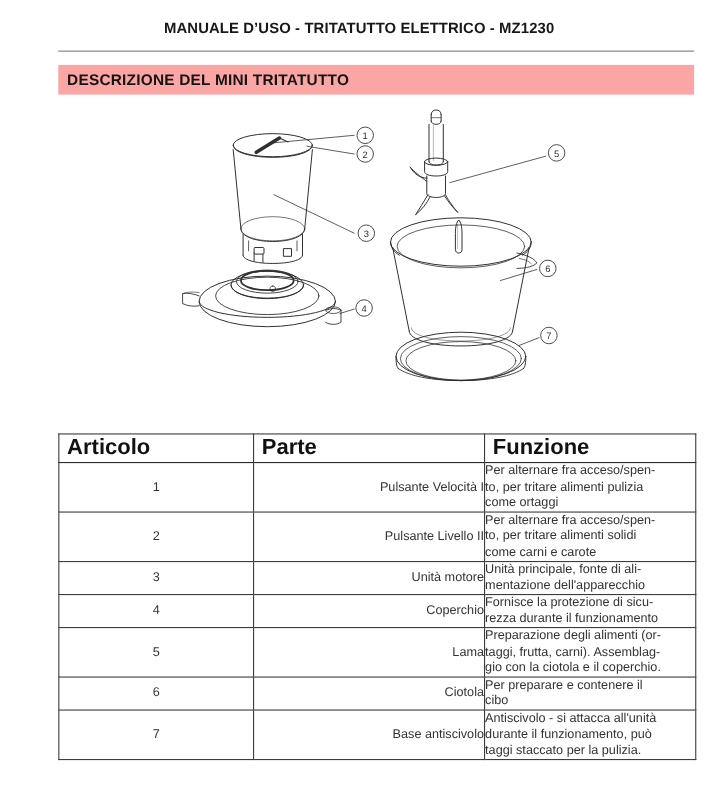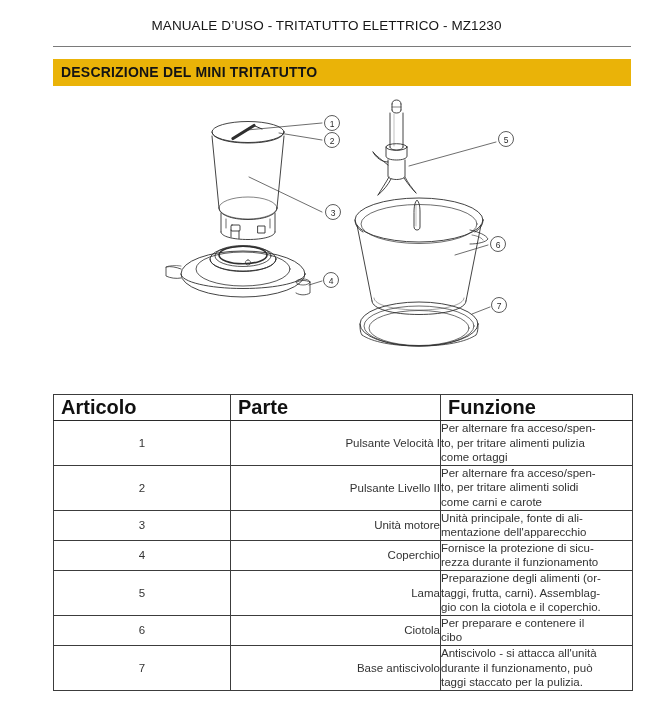--- a/index.html
+++ b/index.html
@@ -17,42 +17,42 @@
   }
 
   
   .doc-title {
     position: absolute;
     left: 0;
     top: 18px;
     width: 653px;
     text-align: center;
     font-size: 13.5px;
-    font-weight: normal;
+    font-weight: bold;
     letter-spacing: 0.1px;
     color: #171717;
   }
 
   .title-rule {
     position: absolute;
     left: 53px;
     top: 46px;
     width: 578px;
     height: 1px;
     background: #7a7a7a;
   }
 
   
   .section-bar {
     position: absolute;
     left: 53px;
     top: 59px;
     width: 578px;
     height: 27px;
-    background: #eab308;
+    background: #fca5a5;
   }
   .section-bar-label {
     position: absolute;
     left: 8px;
     top: 5px;
     font-size: 14px;
     font-weight: bold;
     letter-spacing: 0.2px;
     color: #141414;
   }

